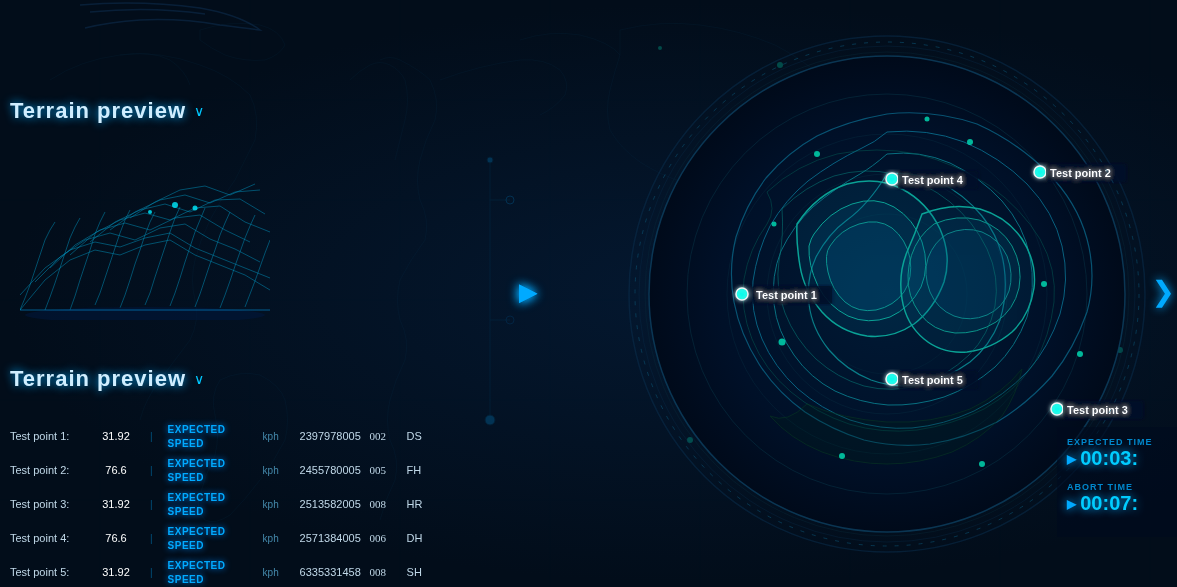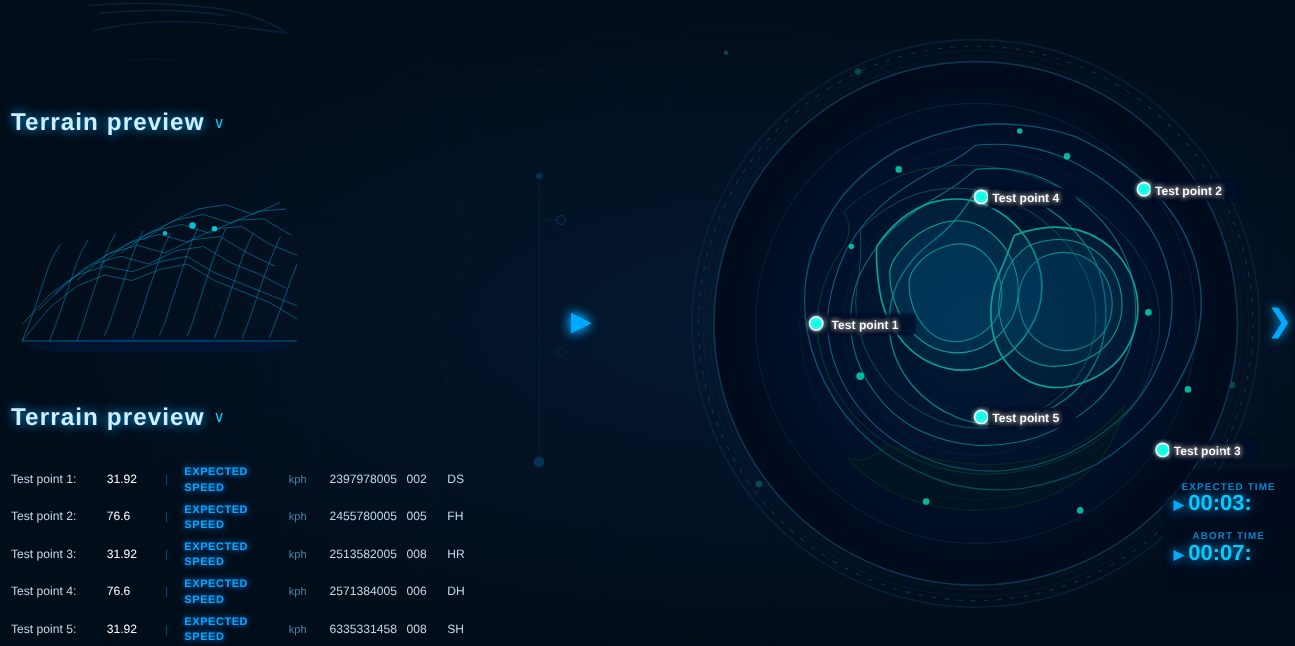--- a/index.html
+++ b/index.html
@@ -96,20 +96,21 @@
     .data-row-label {
       color: #c0d8e8;
       min-width: 72px;
       font-size: 11px;
     }
 
     .data-row-value {
       color: #ffffff;
       min-width: 38px;
       font-size: 11px;
+      text-align: center;
     }
 
     .data-divider {
       color: #005580;
       font-size: 10px;
     }
 
     .data-tag {
       color: #00aaff;
       font-size: 10px;
@@ -128,20 +129,21 @@
     .data-code {
       color: #c0d8e8;
       font-size: 11px;
       min-width: 55px;
     }
 
     .data-num {
       color: #c0d8e8;
       font-size: 11px;
       min-width: 22px;
+      font-family: Liberation Serif, serif;
     }
 
     .data-id {
       color: #c0d8e8;
       font-size: 11px;
       min-width: 20px;
     }
 
     
     .radar-panel {
@@ -174,21 +176,21 @@
       text-shadow: 0 0 10px #00aaff;
       z-index: 20;
     }
 
     
     .right-info {
       position: absolute;
       right: 0;
       bottom: 80px;
       width: 120px;
-      text-align: center;
+      text-align: left;
       padding: 10px;
       z-index: 20;
     }
 
     .info-label {
       font-size: 9px;
       color: #0088cc;
       font-weight: bold;
       letter-spacing: 1px;
       text-transform: uppercase;

